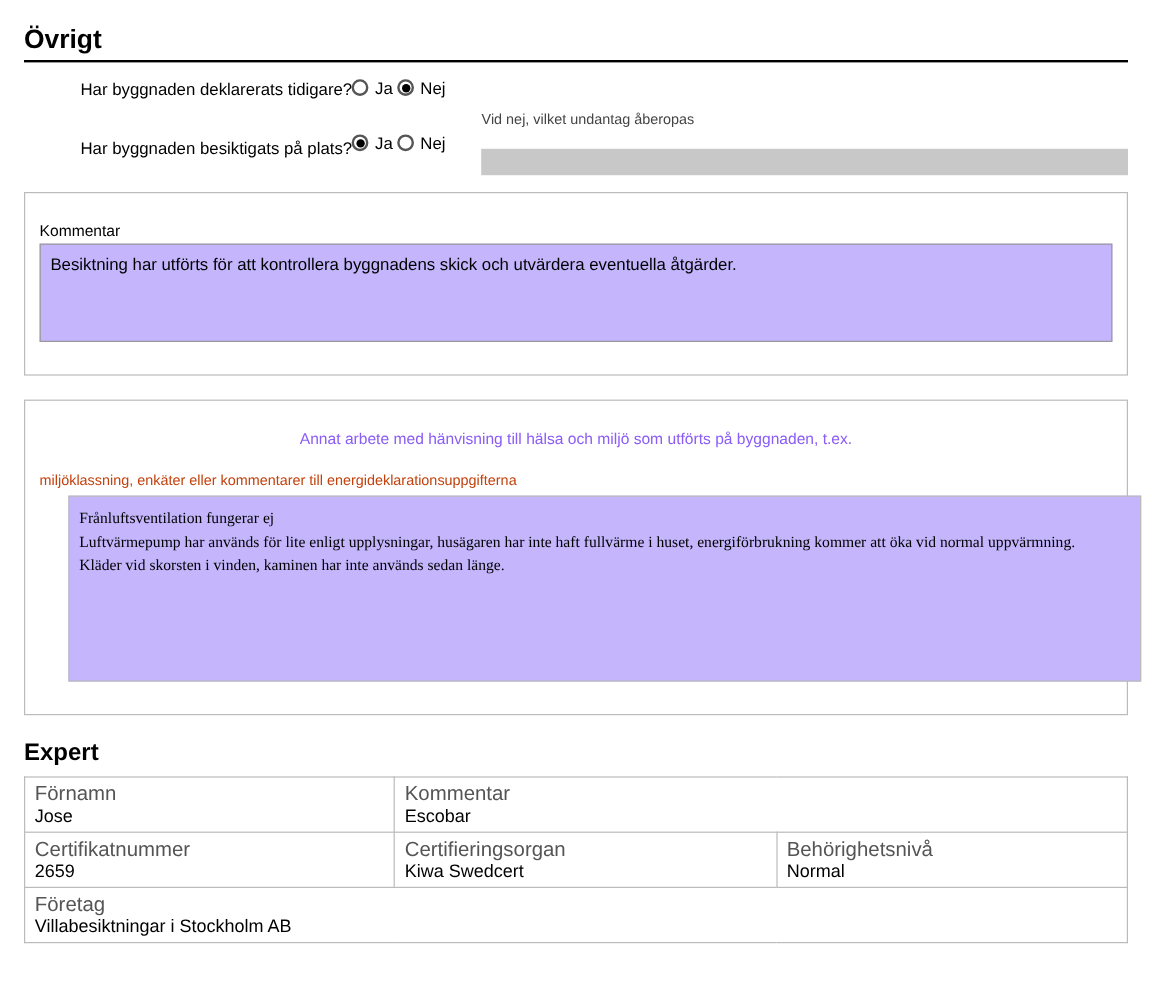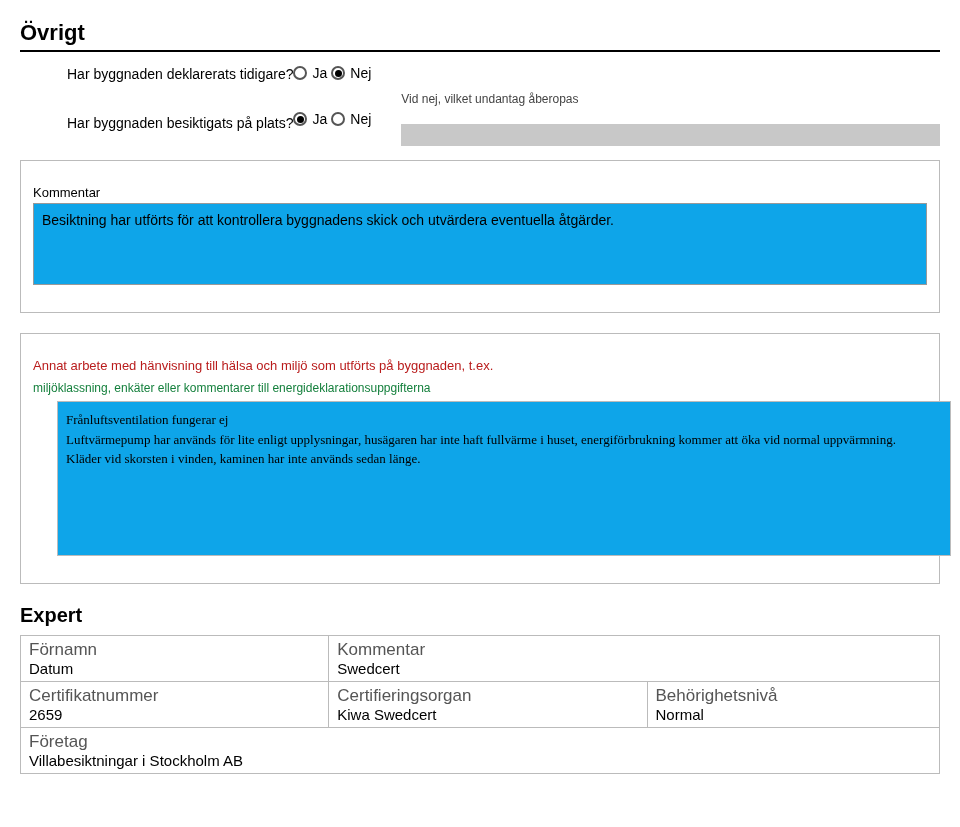--- a/index.html
+++ b/index.html
@@ -89,46 +89,47 @@
       display: block;
     }
 
     .textarea-bordered {
       border: 1px solid #999;
       padding: 8px;
       width: 100%;
       min-height: 80px;
       font-family: Arial, sans-serif;
       font-size: 14px;
-      background: #0ea5e9;
+      background: #c4b5fd;
       resize: none;
     }
 
     .kommentar-label {
       font-weight: normal;
       font-size: 13px;
       margin-bottom: 3px;
       display: block;
     }
 
     .section-border {
       border: 1px solid #bbb;
       padding: 24px 12px;
       margin-bottom: 16px;
     }
 
     .annat-label {
       font-size: 13px;
-      color: #b91c1c;
-      margin-bottom: 8px;
+      color: #8b5cf6;
+      margin-bottom: 20px;
+      text-align: center;
     }
 
     .annat-sublabel {
       font-size: 12px;
-      color: #15803d;
+      color: #c2410c;
       margin-bottom: 6px;
     }
 
     .mono-text {
       font-family: Liberation Serif, serif;
       font-size: 13px;
       line-height: 1.5;
       white-space: pre-wrap;
       margin-left: 24px;
     }
@@ -223,25 +224,25 @@
 </div>
 
 <div class="section">
   <div class="expert-title">Expert</div>
   <table class="expert-table">
     <tbody>
 
       <tr>
         <td>
           <span class="cell-label">Förnamn</span>
-          <span class="cell-value">Datum</span>
+          <span class="cell-value">Jose</span>
         </td>
         <td colspan="2">
           <span class="cell-label">Kommentar</span>
-          <span class="cell-value">Swedcert</span>
+          <span class="cell-value">Escobar</span>
         </td>
       </tr>
 
 
       <tr>
         <td>
           <span class="cell-label">Certifikatnummer</span>
           <span class="cell-value">2659</span>
         </td>
         <td>

